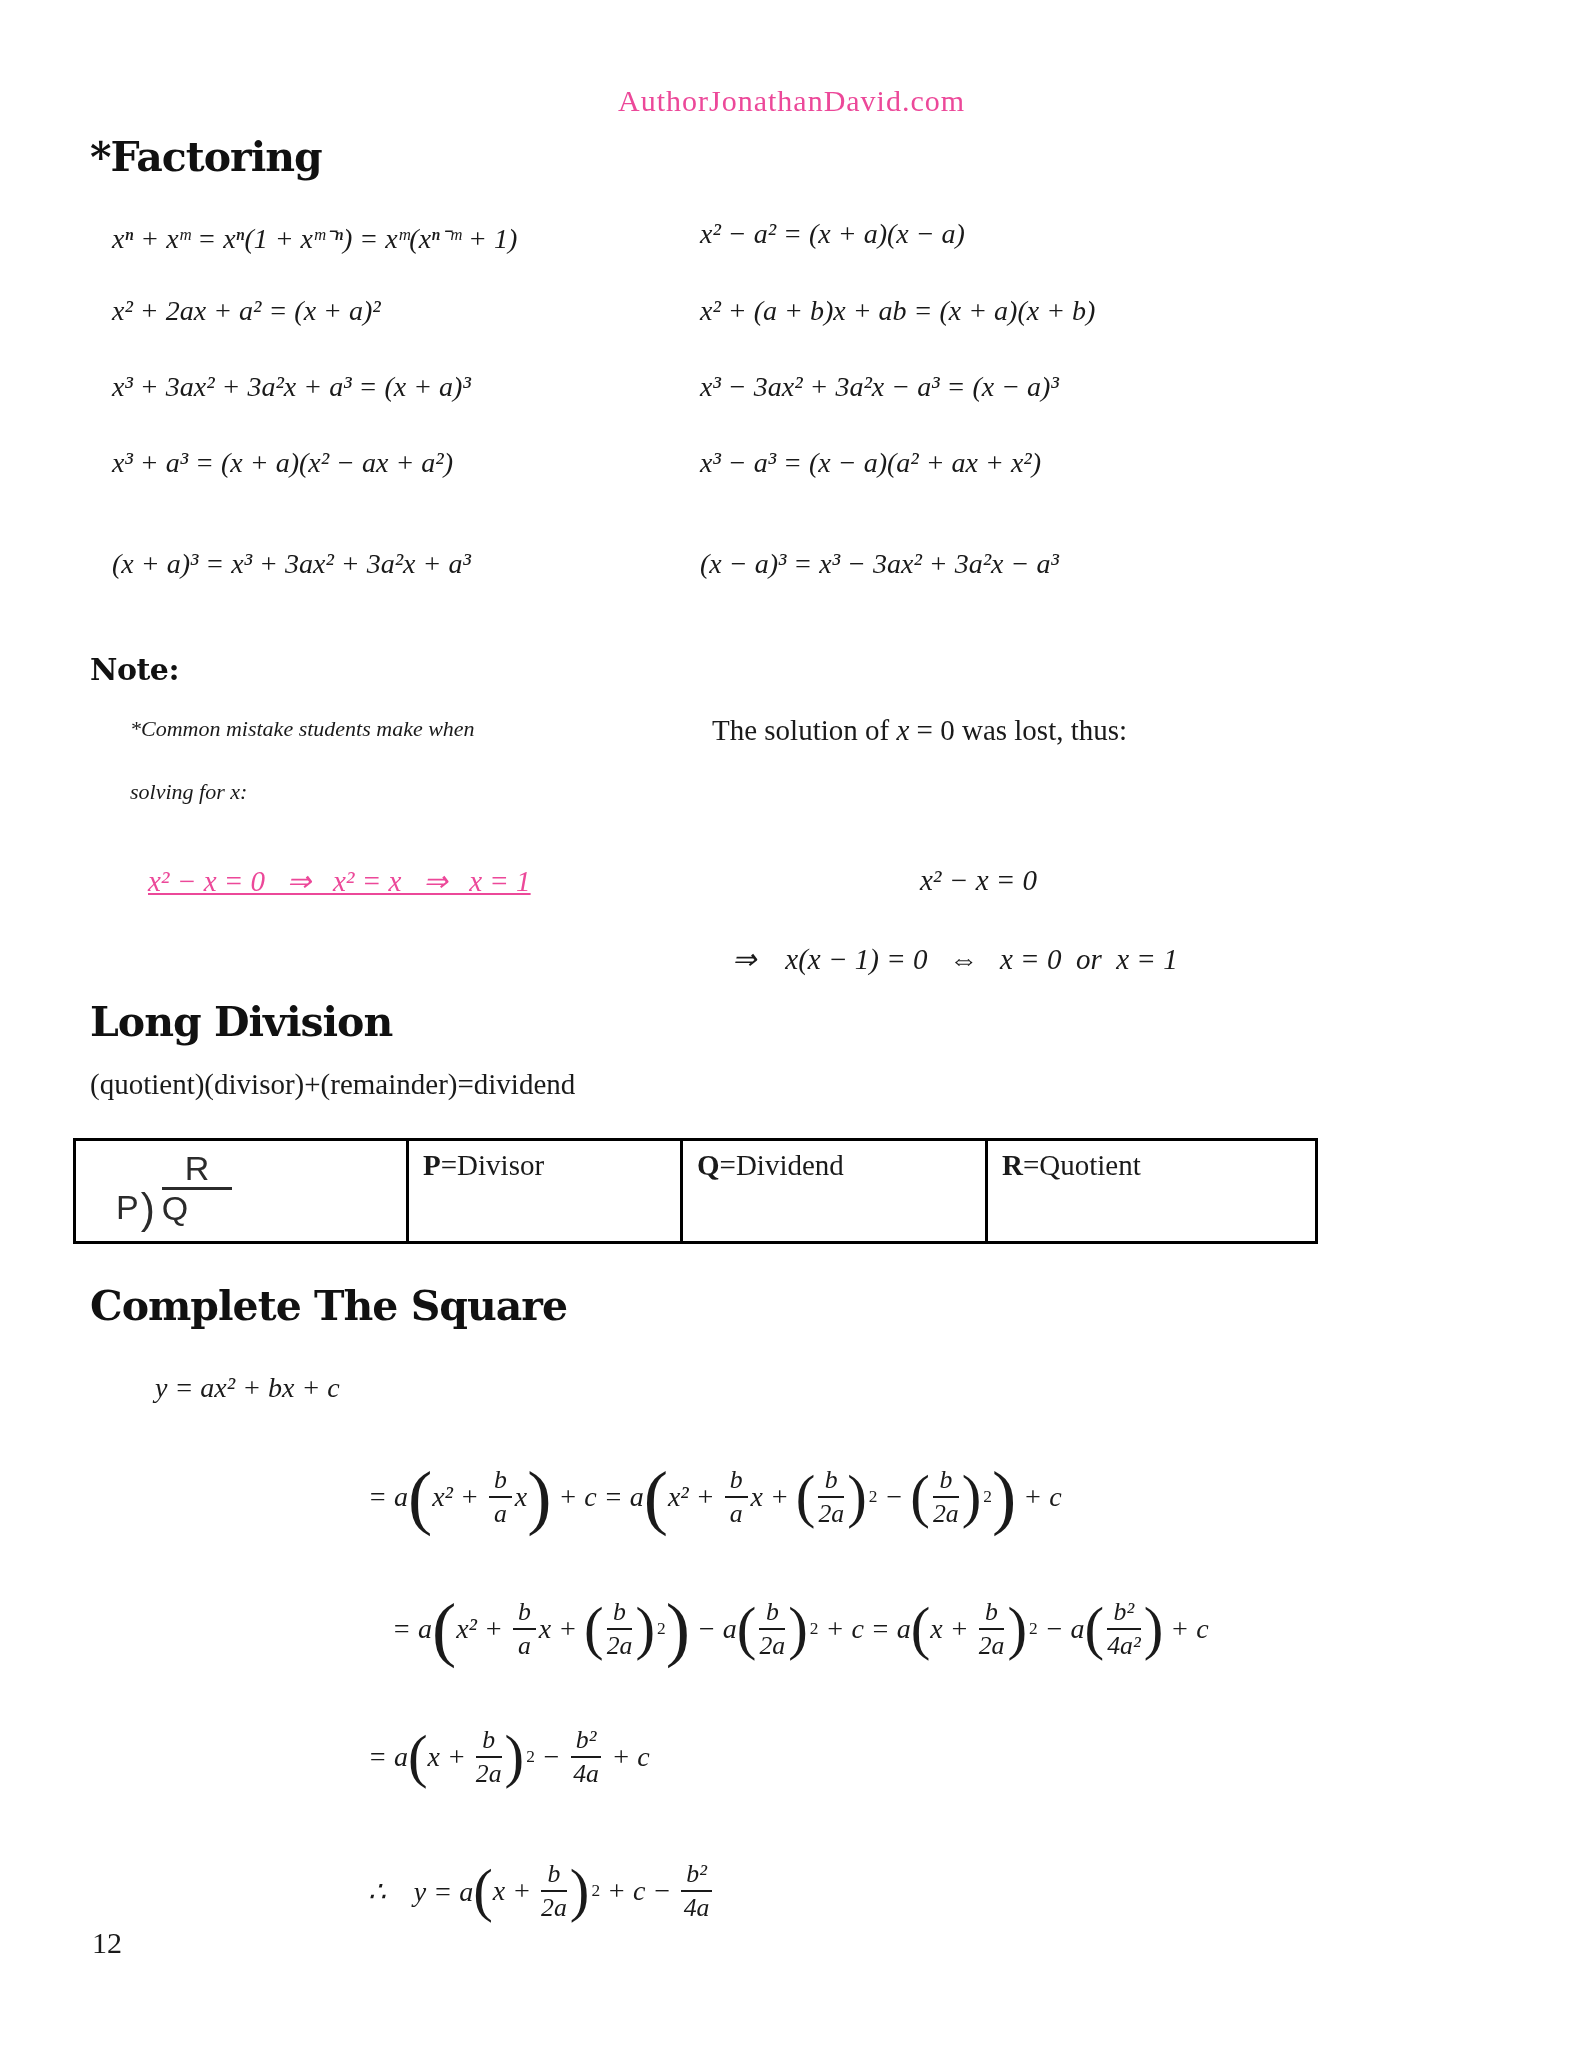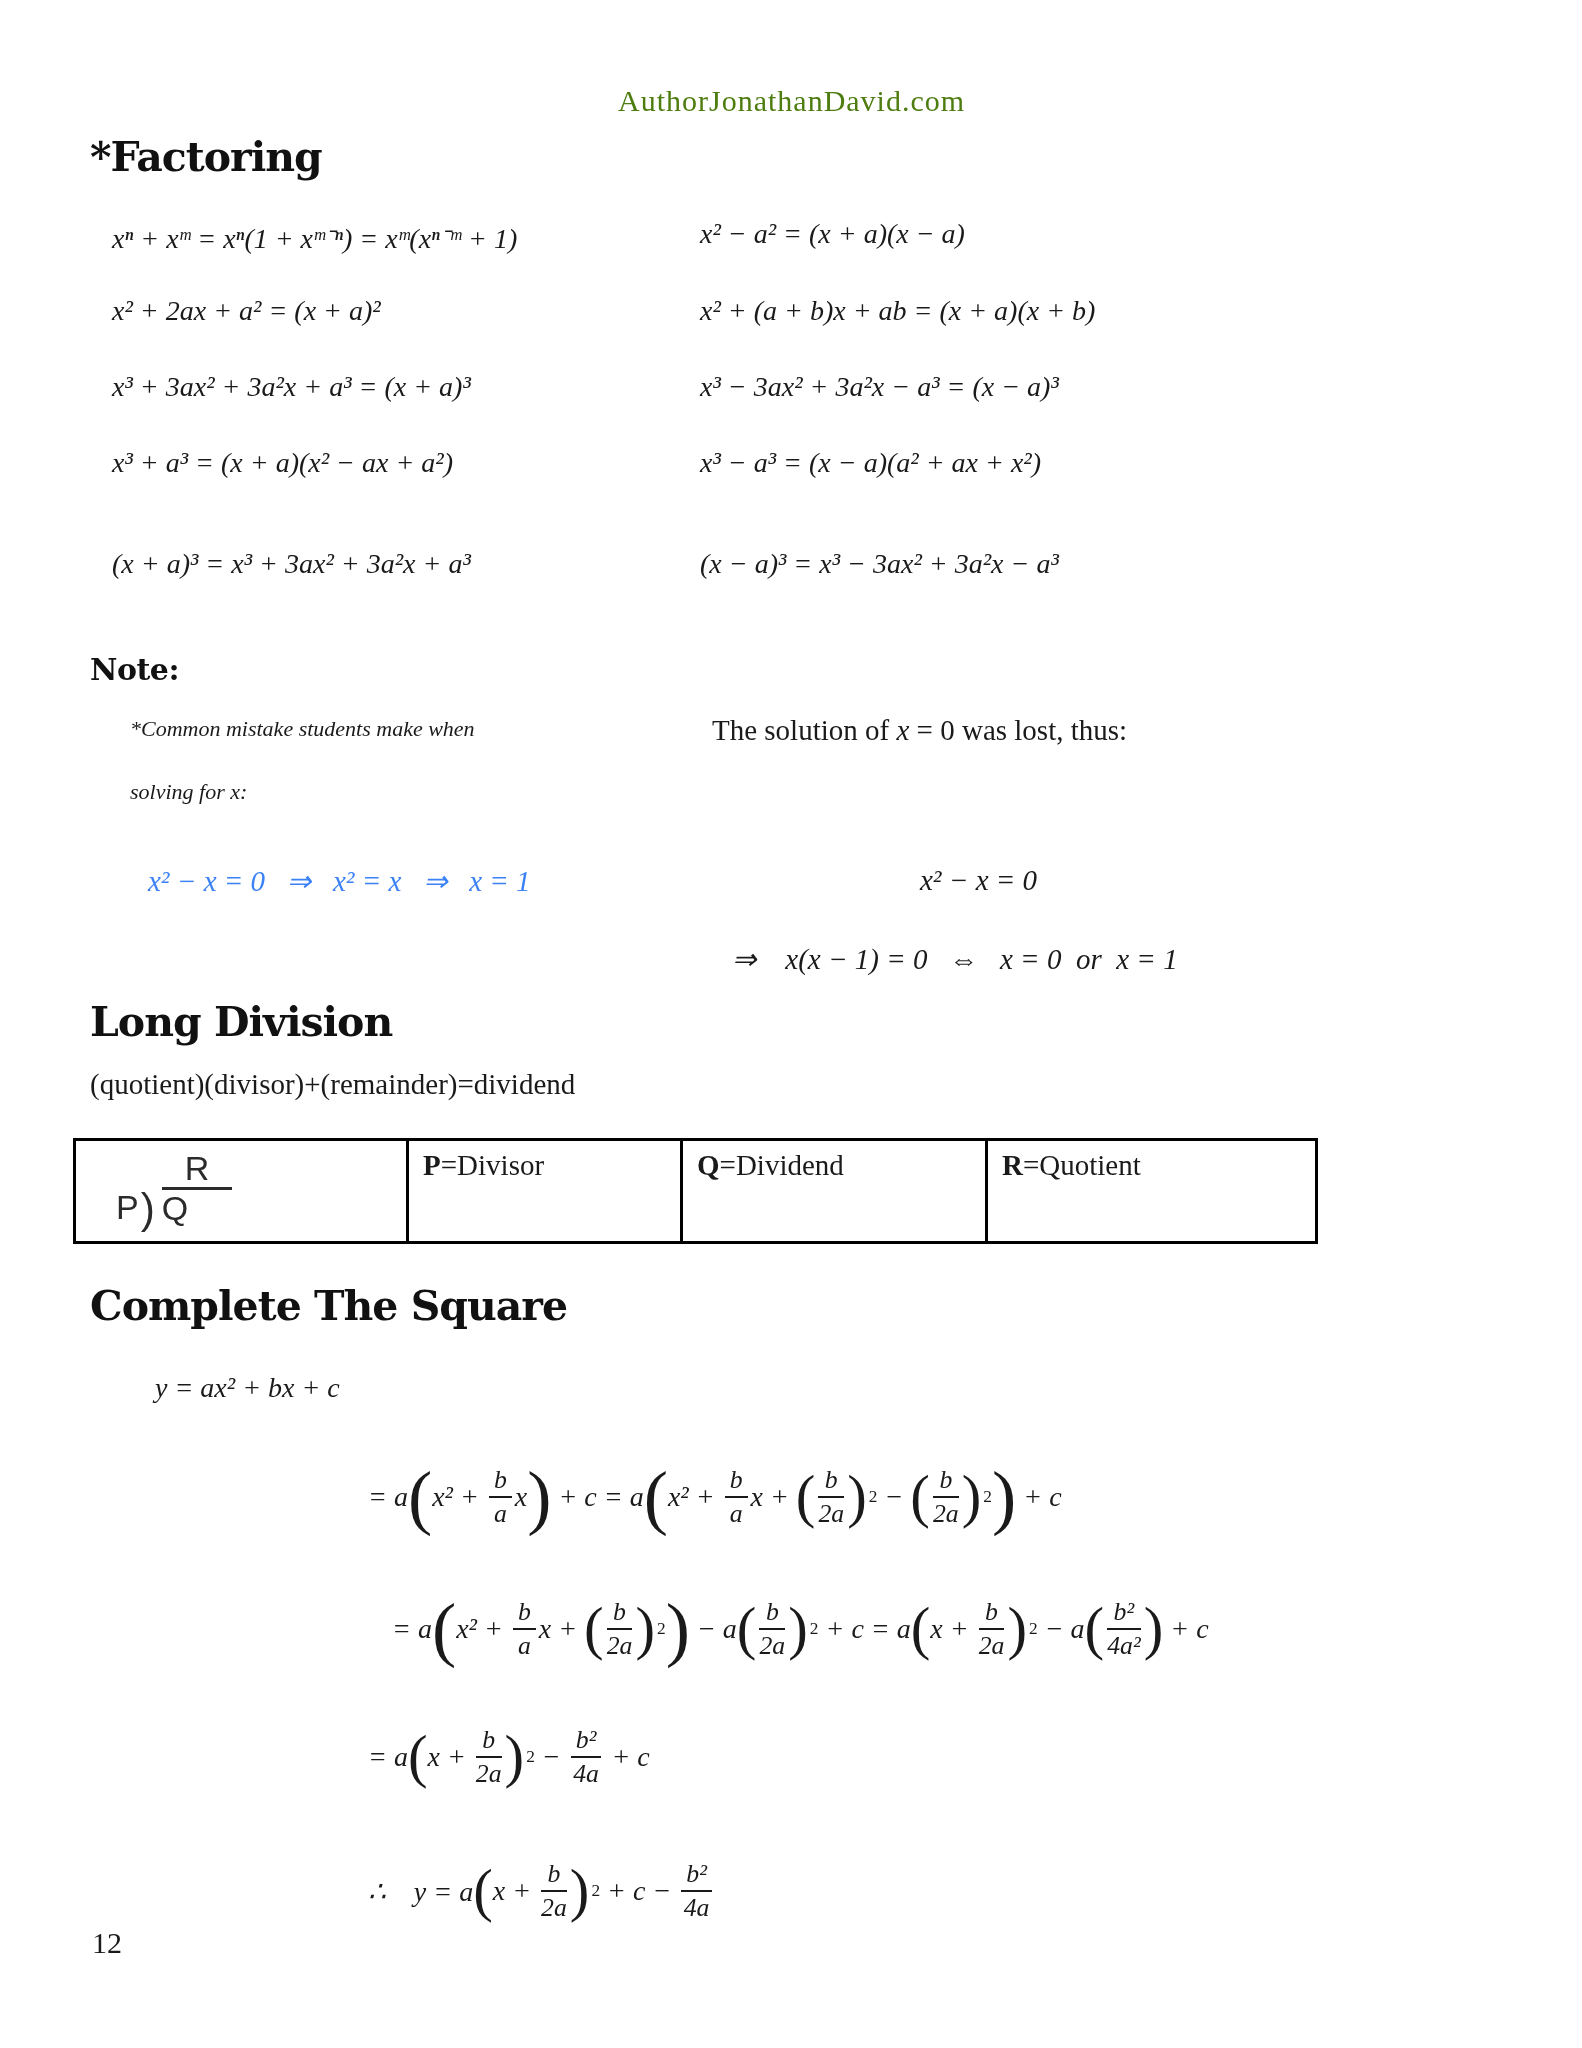--- a/index.html
+++ b/index.html
@@ -2,21 +2,21 @@
 <html><head>
 <meta charset="utf-8">
 <style>
   html,body{margin:0;padding:0;background:#ffffff;}
   .page{
     position:relative;width:1582px;height:2048px;background:#ffffff;
     font-family:"Liberation Serif",serif;color:#1a1a1a;overflow:hidden;
   }
   .abs{position:absolute;}
   .watermark{
-    font-family:"Liberation Serif",serif;font-size:30px;color:#4d7c0f;
+    font-family:"Liberation Serif",serif;font-size:30px;color:#ec4899;
     letter-spacing:1px;
   }
   .h1{
     font-family:"DejaVu Serif",serif;font-weight:700;font-size:41px;
     color:#111;letter-spacing:-1px;
   }
   .h2{
     font-family:"DejaVu Serif",serif;font-weight:700;font-size:30px;
     color:#111;letter-spacing:-0.5px;
   }
@@ -84,21 +84,21 @@
     <div class="rcell math">(x − a)³ = x³ − 3ax² + 3a²x − a³</div>
   </div>
 
   <div class="abs h2" style="left:90px;top:652px;">Note:</div>
 
   <div class="abs caption" style="left:106px;top:716px;">*Common mistake students make when</div>
   <div class="abs caption" style="left:106px;top:779px;">solving for x:</div>
 
   <div class="abs text" style="left:712px;top:714px;">The solution of <i>x</i> = 0 was lost, thus:</div>
 
-  <div class="abs math" style="left: 148px; top: 864px; font-size: 29px; color: #3b82f6;">x² − x = 0   ⇒   x² = x   ⇒   x = 1</div>
+  <div class="abs math" style="left: 148px; top: 864px; font-size: 29px; color: #ec4899; text-decoration: underline;">x² − x = 0   ⇒   x² = x   ⇒   x = 1</div>
 
   <div class="abs math" style="left:920px;top:864px;font-size:29px;">x² − x = 0</div>
   <div class="abs math" style="left:732px;top:942px;font-size:29px;">⇒    x(x − 1) = 0   ⇔   x = 0  or  x = 1</div>
 
   <div class="abs h1" style="left:90px;top:998px;">Long Division</div>
 
   <div class="abs text" style="left:90px;top:1068px;">(quotient)(divisor)+(remainder)=dividend</div>
 
   <div class="abs ld-table" style="left:73px;top:1138px;width:1245px;height:106px;">
     <div class="ld-cell" style="width:330px;">

